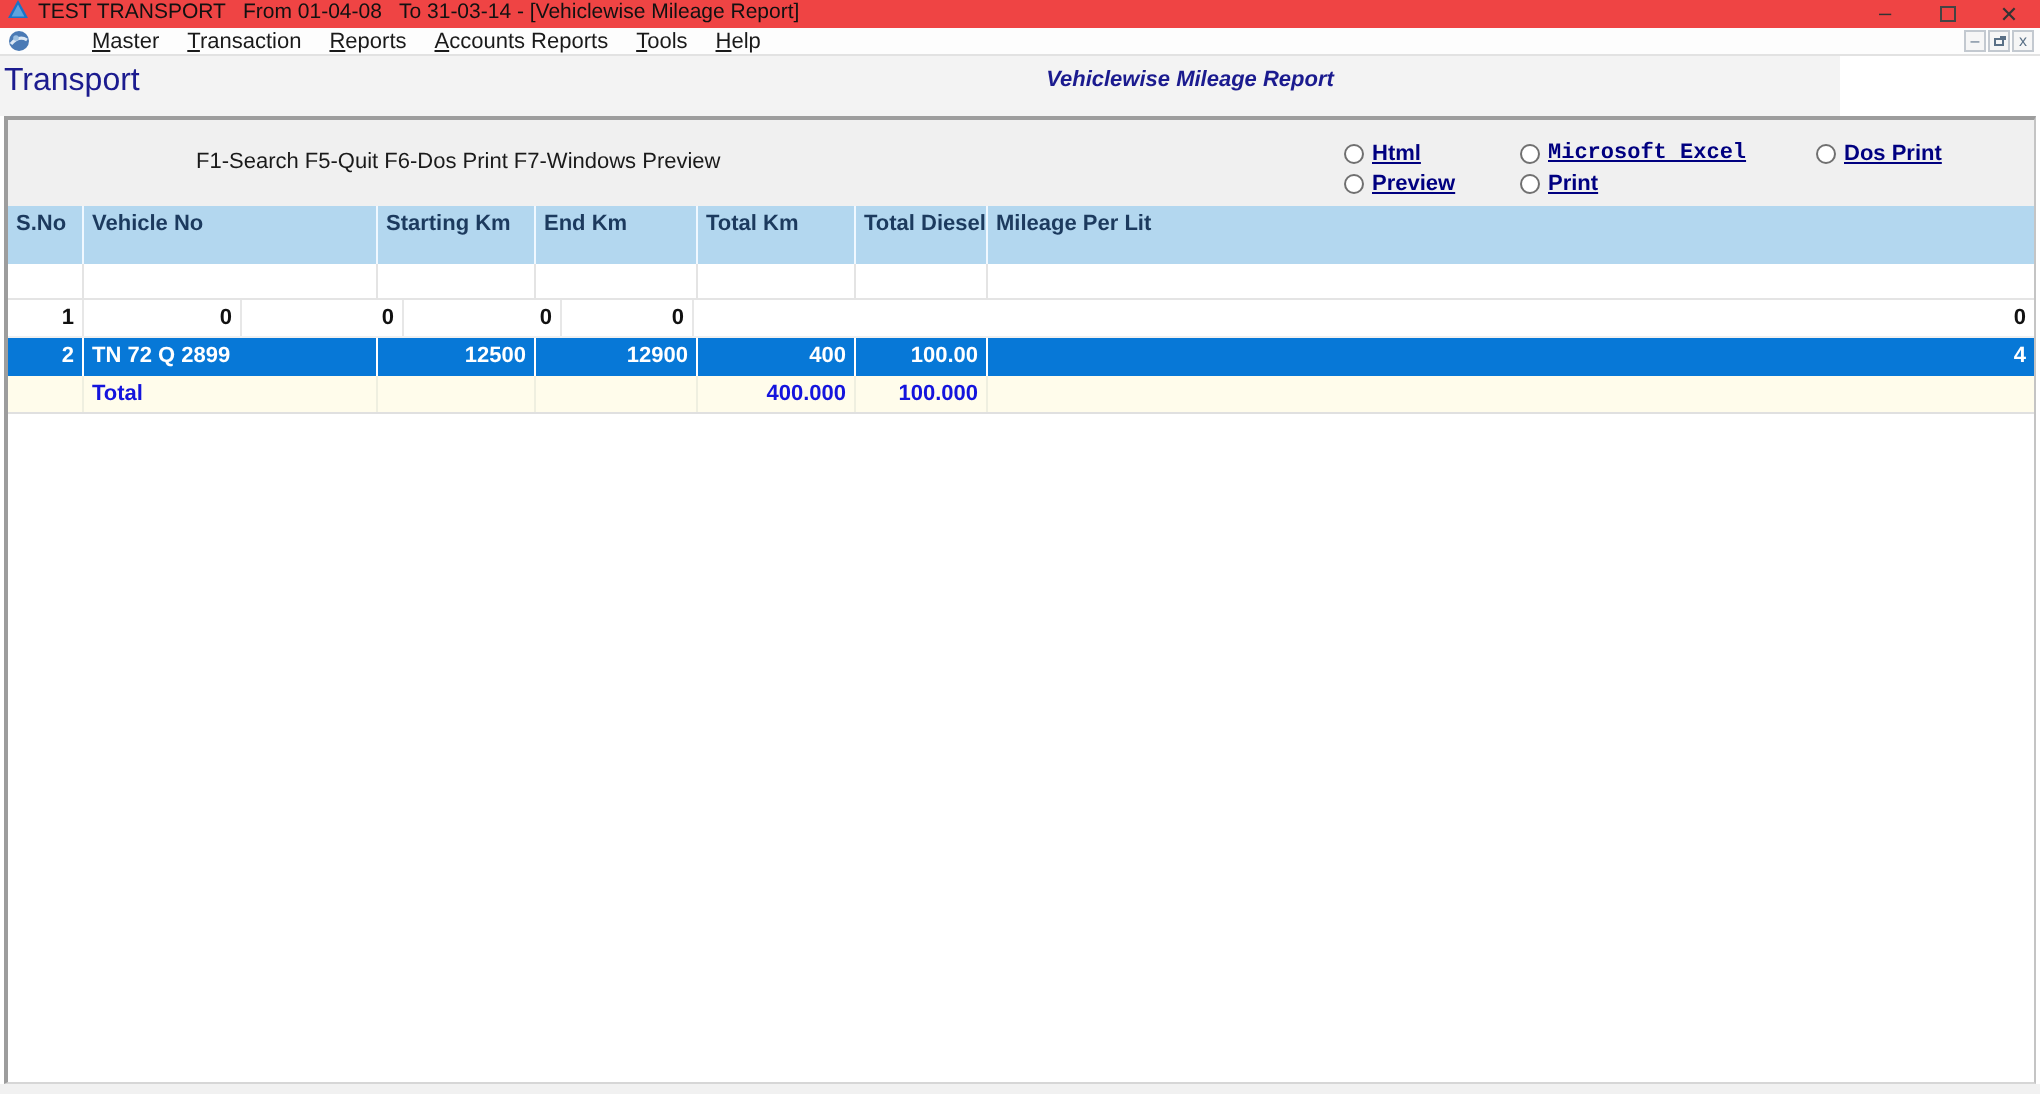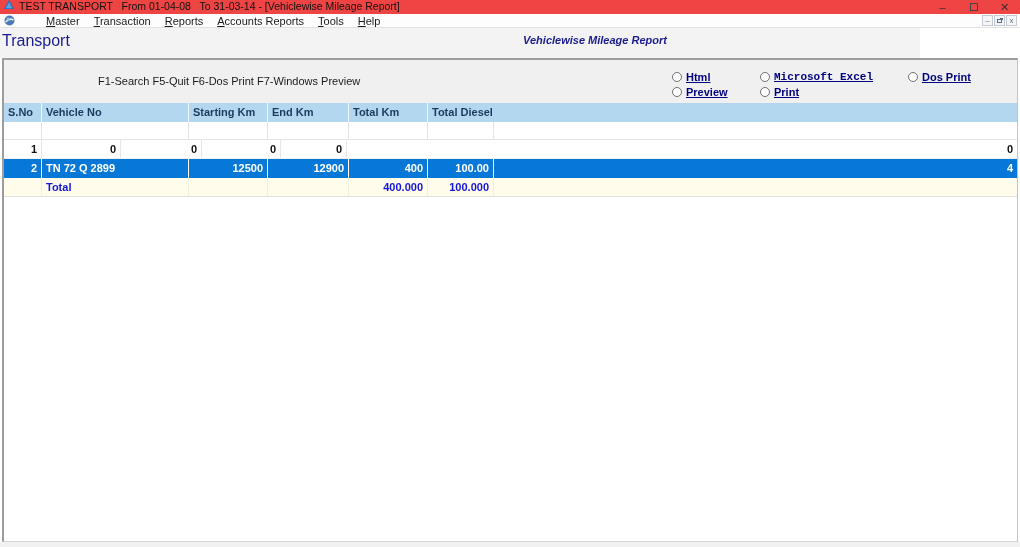--- a/index.html
+++ b/index.html
@@ -59,21 +59,21 @@
 
   
   .grid { position:absolute; left:0; right:0; top:43px; }
   .grid-row { display:flex; width:100%; }
   .c0 { width:38px; }  .c1 { width:147px; } .c2 { width:79px; }
   .c3 { width:81px; }  .c4 { width:79px; }  .c5 { width:66px; }
   .c6 { flex:1; }
   .cell { padding:0 4px; font-size:11px; font-weight:bold; white-space:nowrap; overflow:hidden; }
   .num { text-align:right; }
 
-  .hdr-row { height:19px; background:#b3d7ef; }
+  .hdr-row { height:29px; background:#b3d7ef; }
   .hdr-row .cell { line-height:19px; color:#1c3a5e; border-right:1px solid #f0f8ff; }
   .hdr-row .cell:last-child { border-right:none; }
 
   .empty-row { height:18px; background:#ffffff; border-bottom:1px solid #e4e4e4; }
   .empty-row .cell { border-right:1px solid #e4e4e4; }
   .empty-row .cell:last-child { border-right:none; }
 
   .data-row { height:19px; background:#ffffff; border-bottom:1px solid #f0f0f0; }
   .data-row .cell { line-height:19px; color:#111; border-right:1px solid #e7e7e7; }
   .data-row .cell:last-child { border-right:none; }
@@ -172,20 +172,21 @@
 
   <div class="grid">
 
     <div class="grid-row hdr-row">
       <div class="cell c0">S.No</div>
       <div class="cell c1">Vehicle No</div>
       <div class="cell c2">Starting Km</div>
       <div class="cell c3">End Km</div>
       <div class="cell c4">Total Km</div>
       <div class="cell c5">Total Diesel</div>
+      <div class="cell c6">Mileage Per Lit</div>
     </div>
 
     <div class="grid-row empty-row">
       <div class="cell c0"></div>
       <div class="cell c1"></div>
       <div class="cell c2"></div>
       <div class="cell c3"></div>
       <div class="cell c4"></div>
       <div class="cell c5"></div>
       <div class="cell c6"></div>

